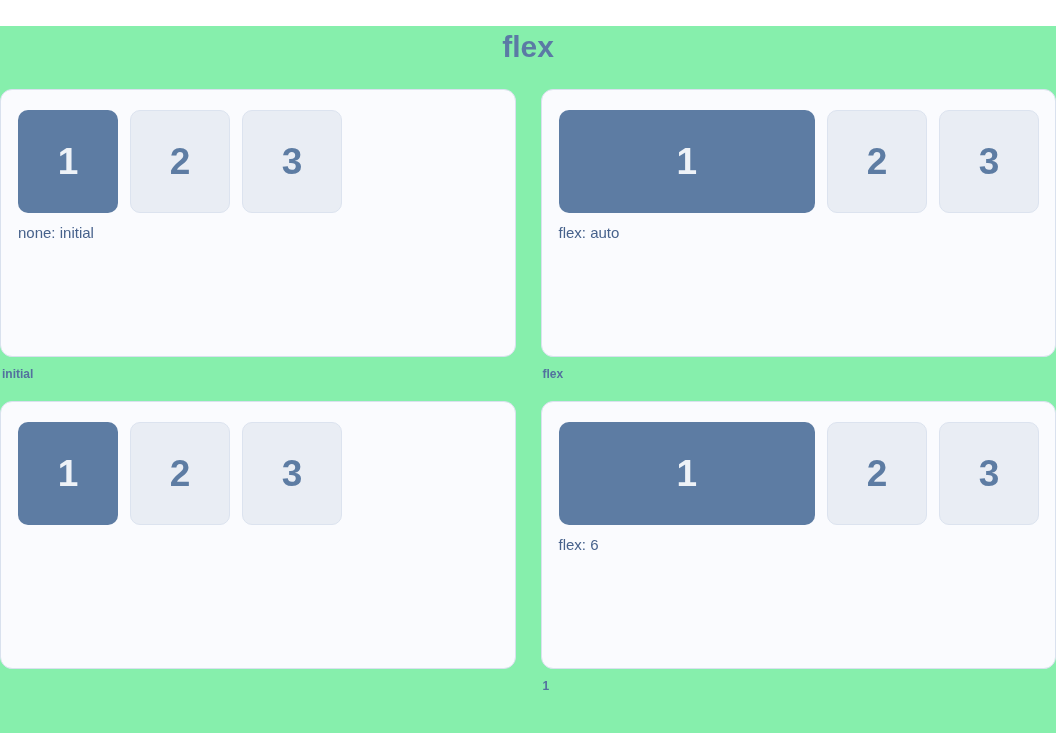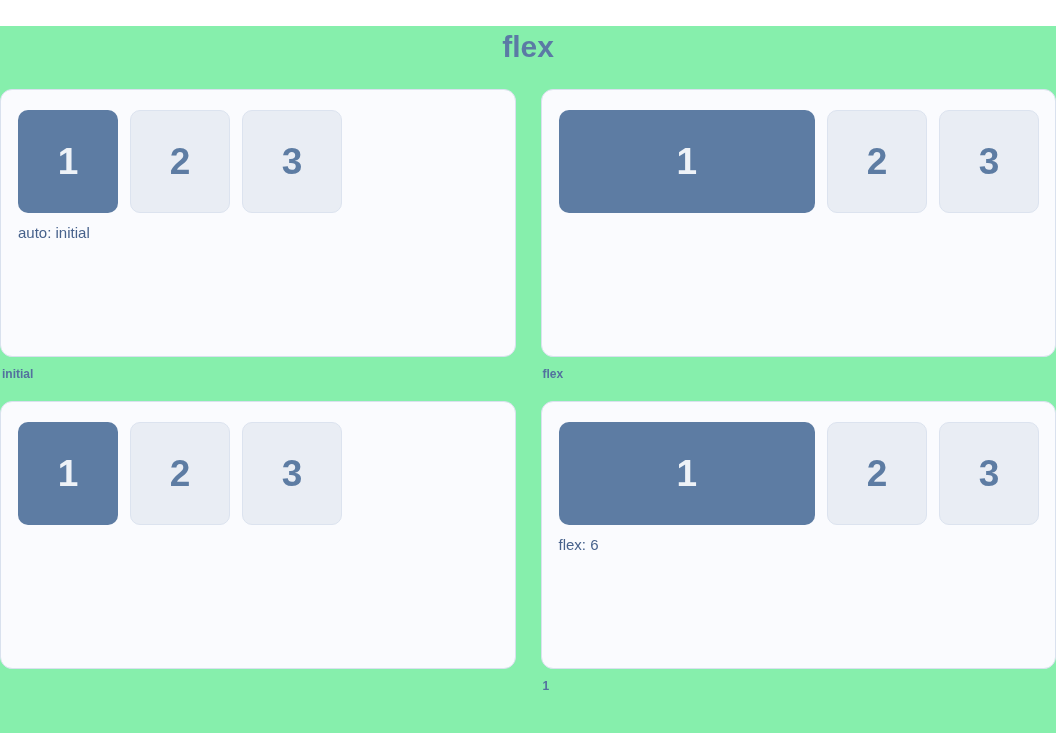--- a/index.html
+++ b/index.html
@@ -92,32 +92,33 @@
 
   <div class="grid">
 
     <div class="cell">
       <div class="panel">
         <div class="items-row">
           <div class="box box-first">1</div>
           <div class="box box-rest">2</div>
           <div class="box box-rest">3</div>
         </div>
-        <div class="flex-label">auto: initial</div>
+        <div class="flex-label">none: initial</div>
       </div>
       <div class="caption">initial</div>
     </div>
 
     <div class="cell">
       <div class="panel">
         <div class="items-row grow">
           <div class="box box-first">1</div>
           <div class="box box-rest">2</div>
           <div class="box box-rest">3</div>
         </div>
+        <div class="flex-label">flex: auto</div>
       </div>
       <div class="caption">flex</div>
     </div>
 
     <div class="cell">
       <div class="panel">
         <div class="items-row">
           <div class="box box-first">1</div>
           <div class="box box-rest">2</div>
           <div class="box box-rest">3</div>

